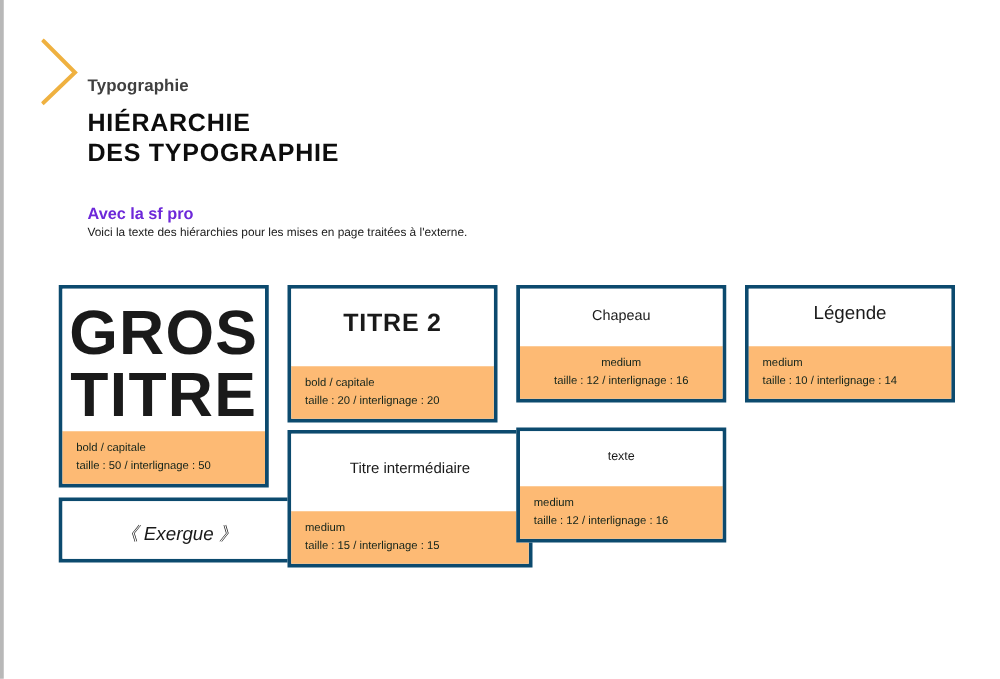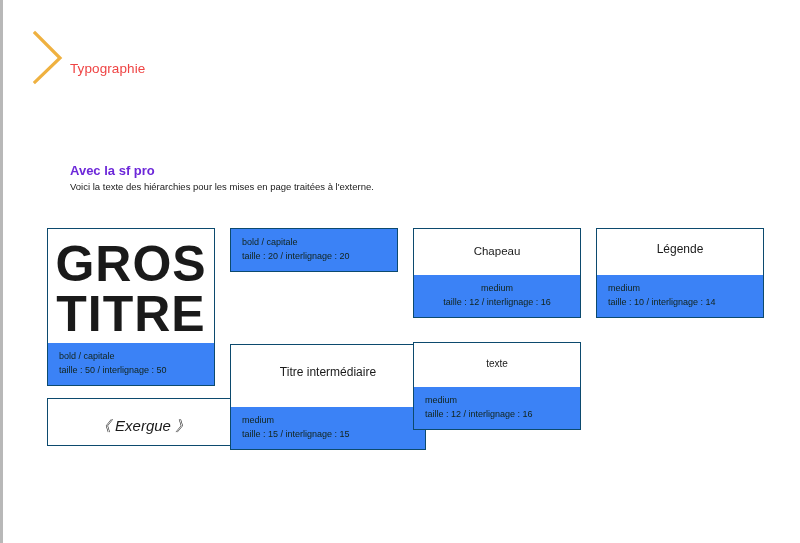--- a/index.html
+++ b/index.html
@@ -33,25 +33,25 @@
     width: 30px;
     height: 55px;
   }
   .header-text {
     position: absolute;
     left: 67px;
     top: 62px;
   }
   .kicker {
     font-size: 13.5px;
-    font-weight: normal;
+    font-weight: bold;
     letter-spacing: 0.1px;
     line-height: 1.1;
     margin: 0 0 10px 0;
-    color: #ef4444;
+    color: #404040;
   }
   .big-title {
     font-size: 20px;
     font-weight: bold;
     letter-spacing: 0.6px;
     line-height: 1.22;
     margin: 0;
     color: #0d0d0d;
     white-space: pre-line;
   }
@@ -74,34 +74,34 @@
     font-weight: normal;
     margin: 0;
     line-height: 1.25;
     color: #1a1a1a;
   }
 
   
   .card {
     position: absolute;
     box-sizing: border-box;
-    border: 1px solid #0c4a6e;
+    border: 3px solid #0c4a6e;
     background: #ffffff;
   }
   .card-sample {
     display: flex;
     align-items: flex-start;
     justify-content: center;
     box-sizing: border-box;
     background: #ffffff;
     overflow: hidden;
   }
   .card-meta {
     box-sizing: border-box;
-    background: #3b82f6;
+    background: #fdba74;
     padding: 7px 11px 8px 11px;
     font-size: 9px;
     line-height: 1.5;
     color: #12231a;
     white-space: pre-line;
   }
 
   
   .s-gros {
     font-size: 50px;
@@ -138,21 +138,21 @@
     font-weight: normal;
     padding-top: 14px;
   }
   .s-texte {
     font-size: 10px;
     line-height: 16px;
     font-weight: normal;
     padding-top: 13px;
   }
   .s-legende {
-    font-size: 12px;
+    font-size: 15px;
     line-height: 14px;
     font-weight: normal;
     padding-top: 13px;
   }
 
   
   #card-gros-titre        { left: 44px;  top: 228px; width: 168px; }
   #card-gros-titre .card-sample { height: 114px; }
 
   #card-exergue           { left: 44px;  top: 398px; width: 192px; }
@@ -177,39 +177,42 @@
 <body>
 
 <div class="page">
 
   <svg class="chevron" viewBox="0 0 30 55" aria-hidden="true">
     <polyline points="2,3 27,28 2,52" fill="none" stroke="#efb140" stroke-width="3.2" stroke-linecap="square" stroke-linejoin="miter"></polyline>
   </svg>
 
   <div class="header-text">
     <div class="kicker">Typographie</div>
+    <div class="big-title">HIÉRARCHIE
+DES TYPOGRAPHIE</div>
   </div>
 
   <div class="intro">
     <div class="intro-title">Avec la sf pro</div>
     <div class="intro-sub">Voici la texte des hiérarchies pour les mises en page traitées à l'externe.</div>
   </div>
 
   <div class="card" id="card-gros-titre">
     <div class="card-sample s-gros">GROS
 TITRE</div>
     <div class="card-meta">bold / capitale
 taille : 50 / interlignage : 50</div>
   </div>
 
   <div class="card" id="card-exergue">
     <div class="card-sample s-exergue">《 Exergue 》</div>
   </div>
 
   <div class="card" id="card-titre-2">
+    <div class="card-sample s-titre2">TITRE 2</div>
     <div class="card-meta">bold / capitale
 taille : 20 / interlignage : 20</div>
   </div>
 
   <div class="card" id="card-titre-intermediaire">
     <div class="card-sample s-inter">Titre intermédiaire</div>
     <div class="card-meta">medium
 taille : 15 / interlignage : 15</div>
   </div>
 

